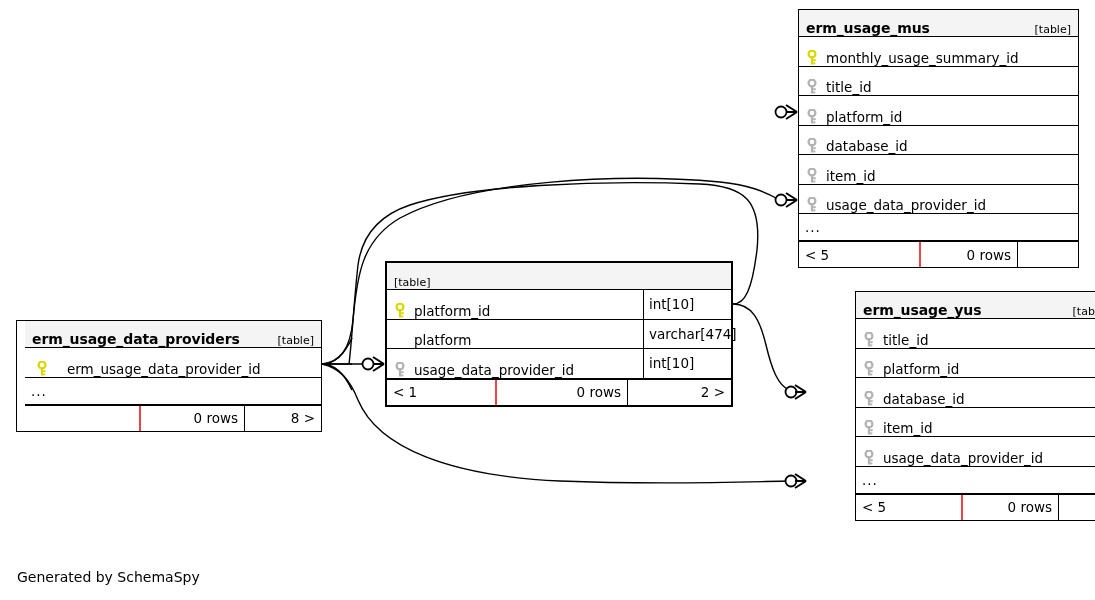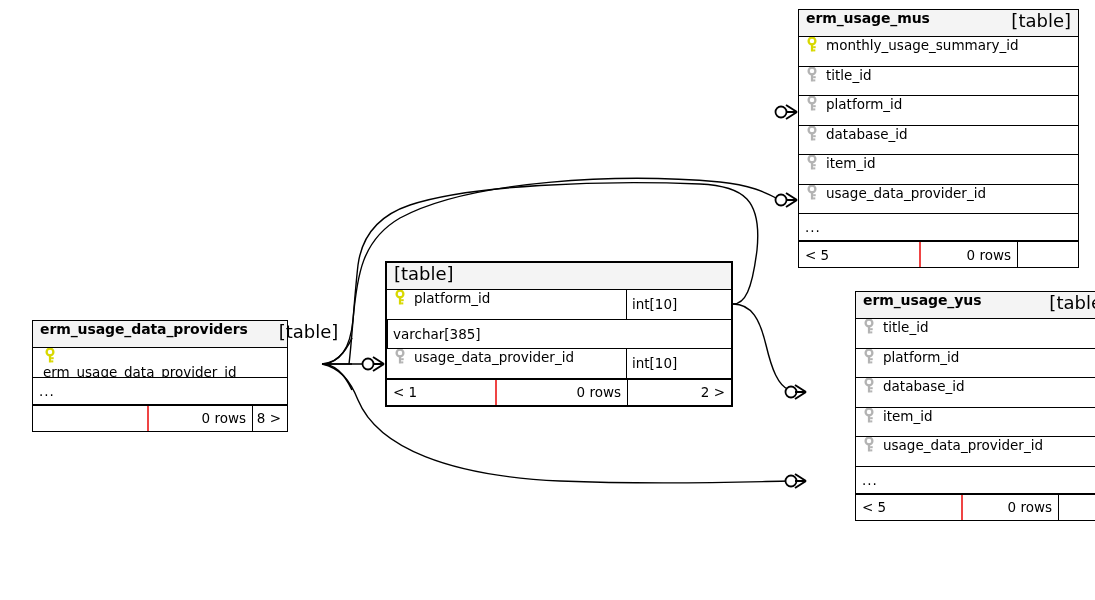--- a/index.html
+++ b/index.html
@@ -39,49 +39,48 @@
     font-size: 13.5px;
   }
   .table-box.thick {
     border: 2px solid #000000;
   }
 
   .tbl-header {
     background: #f4f4f4;
     border-bottom: 1px solid #000000;
     display: flex;
-    align-items: flex-start;
+    align-items: flex-end;
     justify-content: space-between;
     padding: 0 7px;
     box-sizing: border-box;
     height: 27px;
-    gap: 31px;
   }
   .tbl-header .tname {
     font-weight: bold;
     font-size: 14px;
     letter-spacing: -0.1px;
   }
   .tbl-header .ttype {
-    font-size: 18px;
+    font-size: 11px;
     color: #000000;
   }
 
   .col-row {
     display: flex;
     align-items: stretch;
     border-bottom: 1px solid #000000;
     box-sizing: border-box;
     height: 29.5px;
   }
   .col-row:last-child { border-bottom: none; }
   .col-name {
     flex: 1 1 auto;
     display: flex;
-    align-items: flex-start;
+    align-items: flex-end;
     padding-left: 6px;
     box-sizing: border-box;
     min-width: 0;
     overflow: hidden;
     white-space: nowrap;
   }
   .col-type {
     flex: 0 0 auto;
     display: flex;
     align-items: center;
@@ -147,40 +146,40 @@
   .fc-right {
     justify-content: flex-end;
     padding-right: 6px;
     border-left: 1px solid #000000;
   }
 
   
   #tbl-mus  { left: 798px;  top: 9px;   width: 281px; }
   #tbl-yus  { left: 807px;  top: 291px; width: 262px; margin-left: 48px; }
   #tbl-platforms { left: 385px; top: 261px; width: 348px; }
-  #tbl-providers { left: 32px; top: 320px; width: 256px; }
+  #tbl-providers { left: 16px; top: 320px; width: 306px; padding-left: 8px; }
 
   #tbl-mus .fc-left  { width: 120px; }
   #tbl-mus .fc-mid   { width: 98px; }
   #tbl-mus .fc-right { flex: 1 1 auto; }
 
   #tbl-yus .fc-left  { width: 105px; }
   #tbl-yus .fc-mid   { width: 97px; }
   #tbl-yus .fc-right { flex: 1 1 auto; }
 
-  #tbl-platforms .col-type { width: 105px; }
+  #tbl-platforms .col-type { width: 88px; }
   #tbl-platforms .fc-left  { width: 108px; }
   #tbl-platforms .fc-mid   { width: 132px; }
   #tbl-platforms .fc-right { flex: 1 1 auto; }
 
   #tbl-providers .fc-left  { width: 114px; }
   #tbl-providers .fc-mid   { width: 105px; }
   #tbl-providers .fc-right { flex: 1 1 auto; }
 
-  #tbl-providers .col-name { padding-left: 10px; flex-direction: column; }
+  #tbl-providers .col-name { padding-left: 10px; }
   #tbl-providers .keyicon { margin-right: 18px; }
 
   .credit {
     position: absolute;
     left: 17px;
     top: 569px;
     font-size: 14px;
     color: #000000;
     z-index: 3;
     white-space: nowrap;
@@ -441,21 +440,25 @@
               <rect x="8.1" y="9.2" width="2.6" height="2" fill="#d8d800"></rect>
               <rect x="8.1" y="12.4" width="2.2" height="2" fill="#d8d800"></rect>
             </svg>
         </span>
         <span>platform_id</span>
       </span>
       <span class="col-type">int[10]</span>
     </div>
 
     <div class="col-row">
-      <span class="col-type">varchar[385]</span>
+      <span class="col-name">
+        <span class="keypad"></span>
+        <span>platform</span>
+      </span>
+      <span class="col-type">varchar[474]</span>
     </div>
 
     <div class="col-row">
       <span class="col-name">
         <span class="keyicon">
           <svg width="14" height="16" viewBox="0 0 14 16">
               <circle cx="7" cy="4" r="3.4" fill="none" stroke="#b3b3b3" stroke-width="2.3"></circle>
               <rect x="5.9" y="6.5" width="2.2" height="8" fill="#b3b3b3"></rect>
               <rect x="8.1" y="9.2" width="2.6" height="2" fill="#b3b3b3"></rect>
               <rect x="8.1" y="12.4" width="2.2" height="2" fill="#b3b3b3"></rect>
@@ -495,14 +498,15 @@
 
     <div class="ellipsis-row">...</div>
 
     <div class="footer-row">
       <span class="footer-cell fc-left"></span>
       <span class="footer-cell fc-mid">0 rows</span>
       <span class="footer-cell fc-right">8 &gt;</span>
     </div>
   </div>
 
+  <div class="credit">Generated by SchemaSpy</div>
 
 </div>
 
 </body></html>

